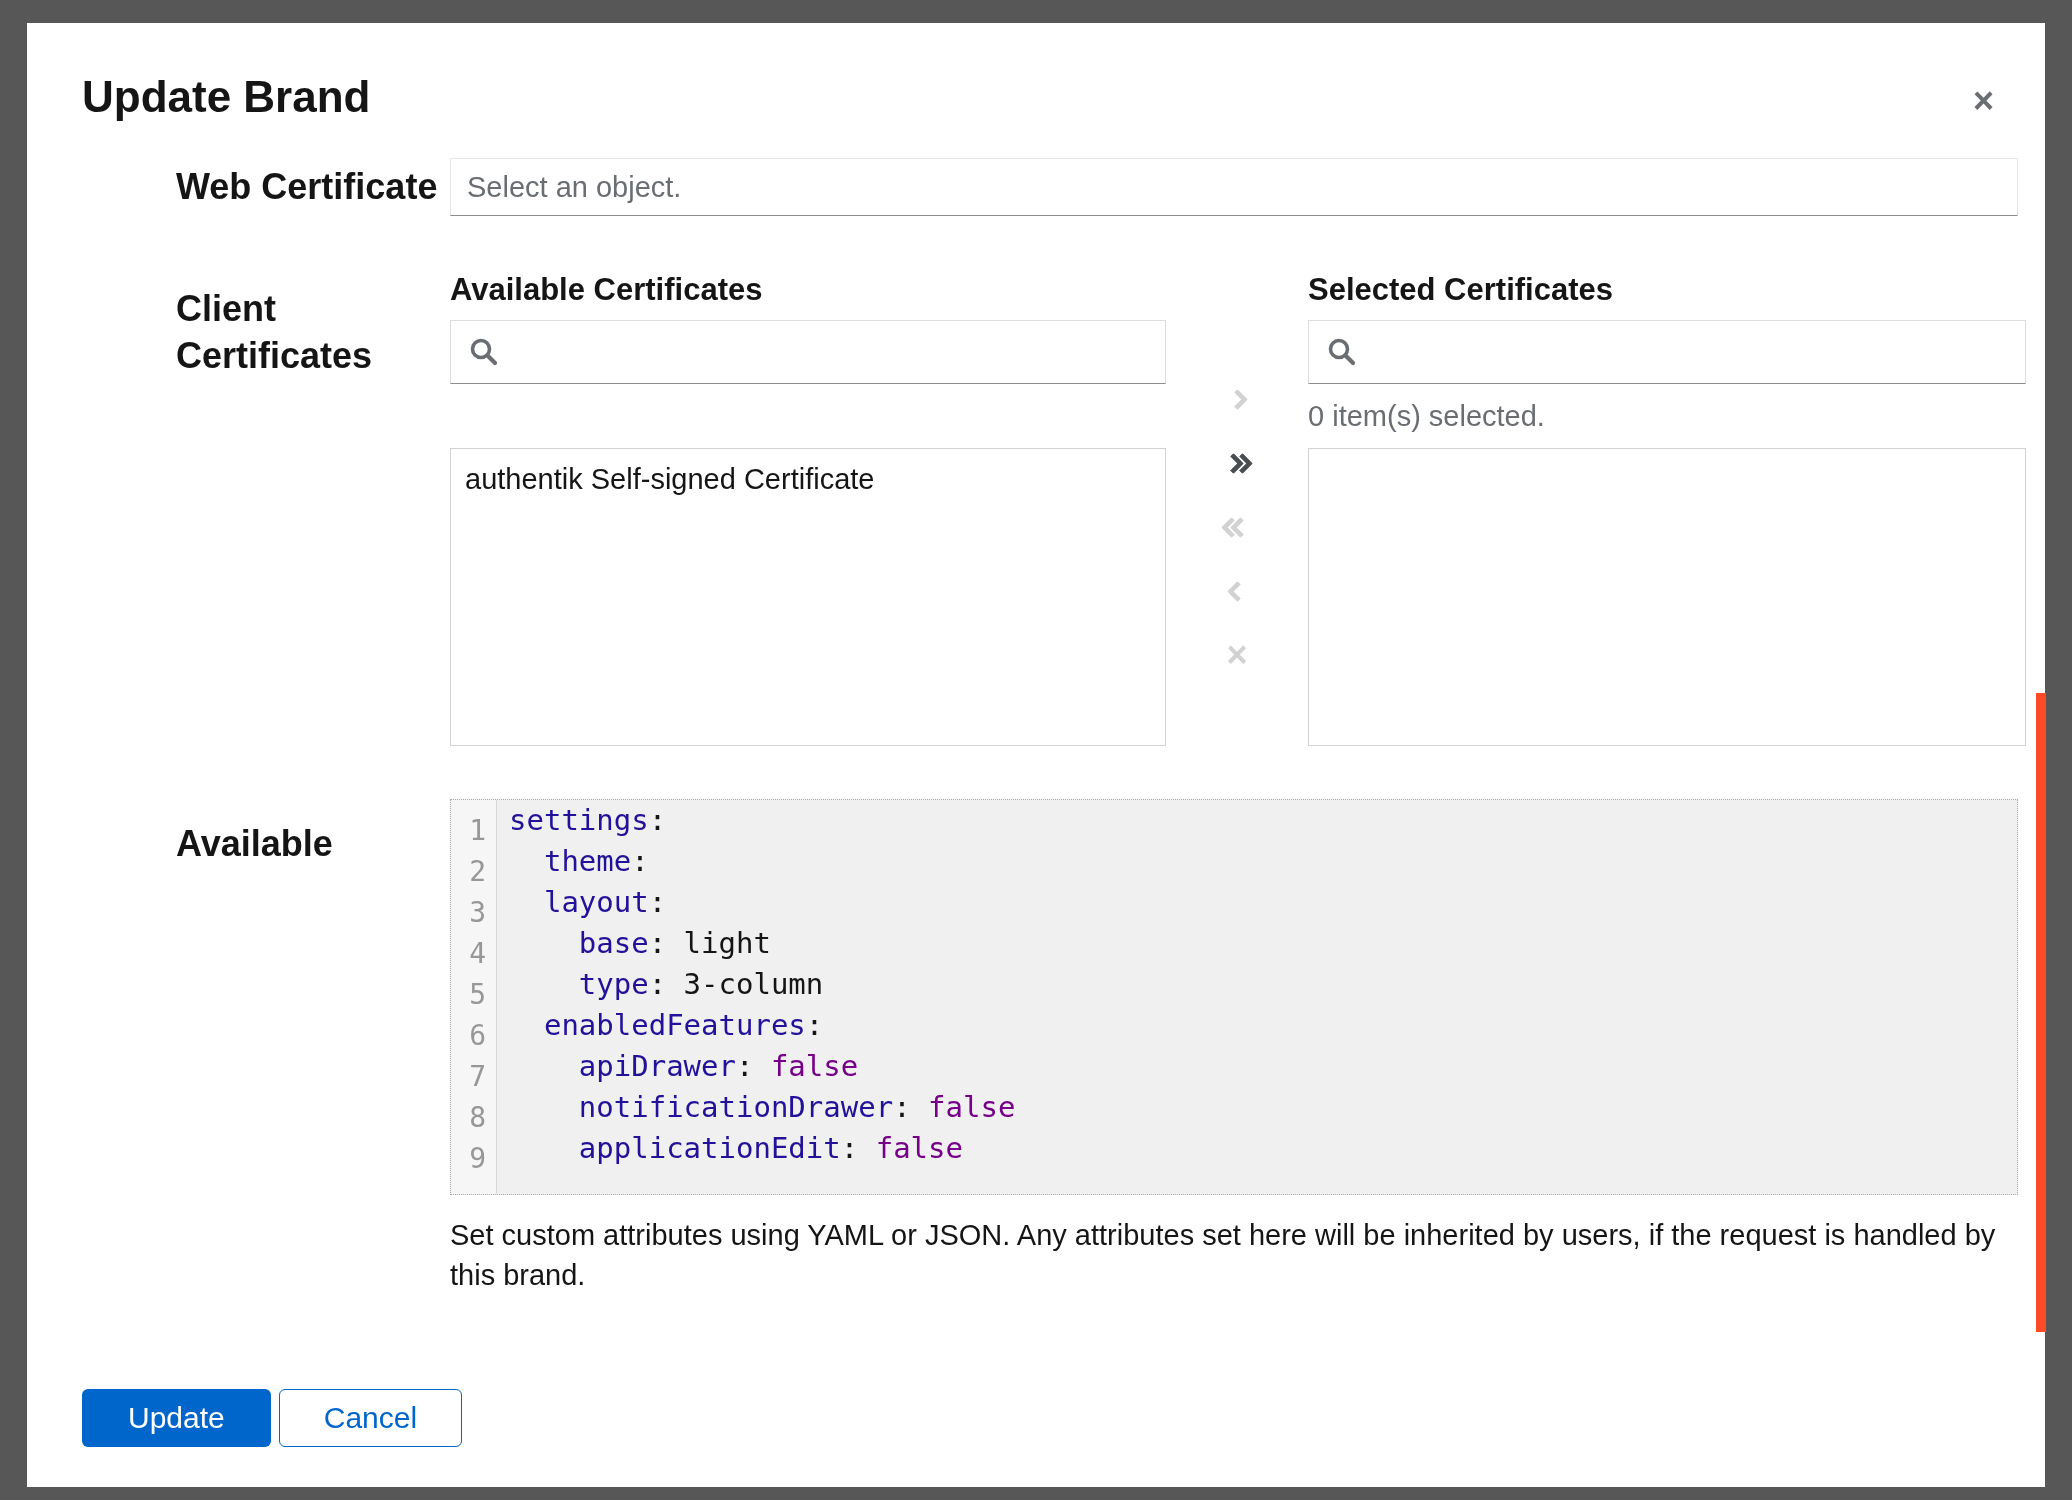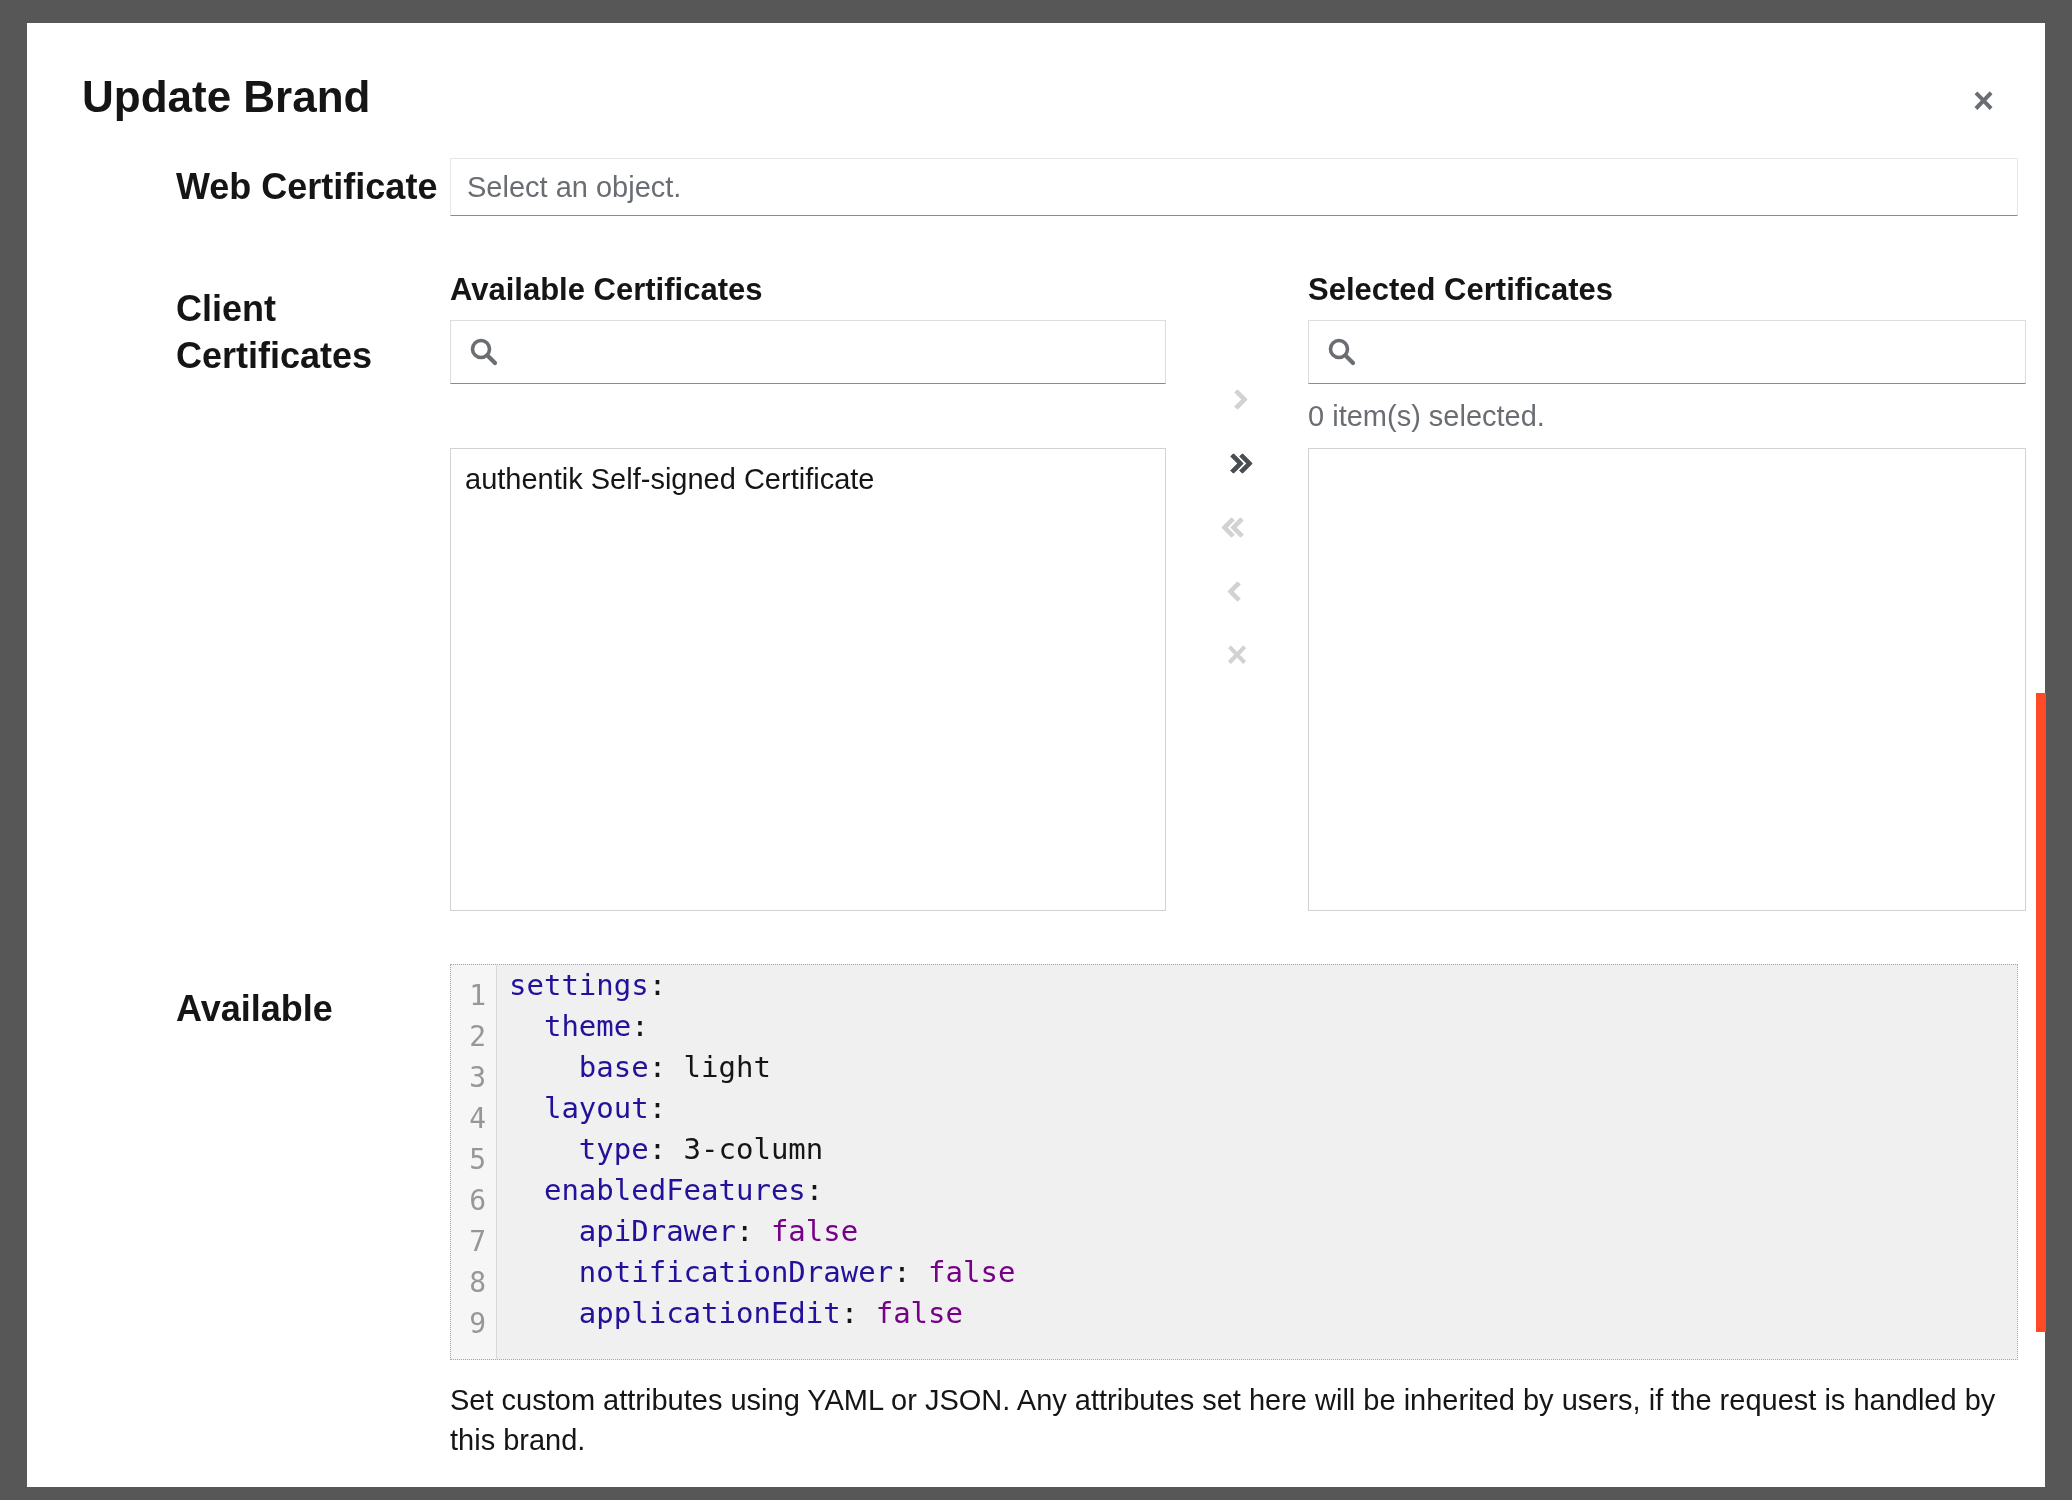--- a/index.html
+++ b/index.html
@@ -64,21 +64,21 @@
   }
   .search-box svg{flex:0 0 auto;}
   .search-input{
     flex:1;border:none;outline:none;height:100%;font-size:29px;
     padding:0 12px;background:transparent;color:var(--text);
     font-family:"Liberation Sans",sans-serif;
   }
   .mid-zone{height:64px;display:flex;align-items:center;}
   .selected-count{font-size:29px;color:var(--muted);}
   .listbox{
-    height:463px;border:1px solid var(--border-light);background:#fff;
+    height:298px;border:1px solid var(--border-light);background:#fff;
     overflow:auto;
   }
   .list-item{font-size:29px;color:var(--text);padding:14px 14px;cursor:pointer;}
   .controls-col{
     display:flex;flex-direction:column;align-items:center;
     padding-top:112px;gap:34px;
   }
   .ctl-btn{
     border:none;background:transparent;padding:0;height:30px;cursor:pointer;
     display:flex;align-items:center;justify-content:center;color:var(--disabled);
@@ -219,22 +219,22 @@
                 <span class="gutter-num">4</span>
                 <span class="gutter-num">5</span>
                 <span class="gutter-num">6</span>
                 <span class="gutter-num">7</span>
                 <span class="gutter-num">8</span>
                 <span class="gutter-num">9</span>
               </div>
             <div class="code-area" id="editor-code">
                 <div class="code-line"><span class="tok-key">settings</span><span>:</span></div>
                 <div class="code-line"><span>  </span><span class="tok-key">theme</span><span>:</span></div>
+                <div class="code-line"><span>  </span><span class="tok-key">layout</span><span>:</span></div>
                 <div class="code-line"><span>    </span><span class="tok-key">base</span><span>: </span><span>light</span></div>
-                <div class="code-line"><span>  </span><span class="tok-key">layout</span><span>:</span></div>
                 <div class="code-line"><span>    </span><span class="tok-key">type</span><span>: </span><span>3-column</span></div>
                 <div class="code-line"><span>  </span><span class="tok-key">enabledFeatures</span><span>:</span></div>
                 <div class="code-line"><span>    </span><span class="tok-key">apiDrawer</span><span>: </span><span class="tok-atom">false</span></div>
                 <div class="code-line"><span>    </span><span class="tok-key">notificationDrawer</span><span>: </span><span class="tok-atom">false</span></div>
                 <div class="code-line"><span>    </span><span class="tok-key">applicationEdit</span><span>: </span><span class="tok-atom">false</span></div>
               </div>
           </div>
           <div class="help-text">Set custom attributes using YAML or JSON. Any attributes set here will be inherited by users, if the request is handled by this brand.</div>
         </div>
       </div>

